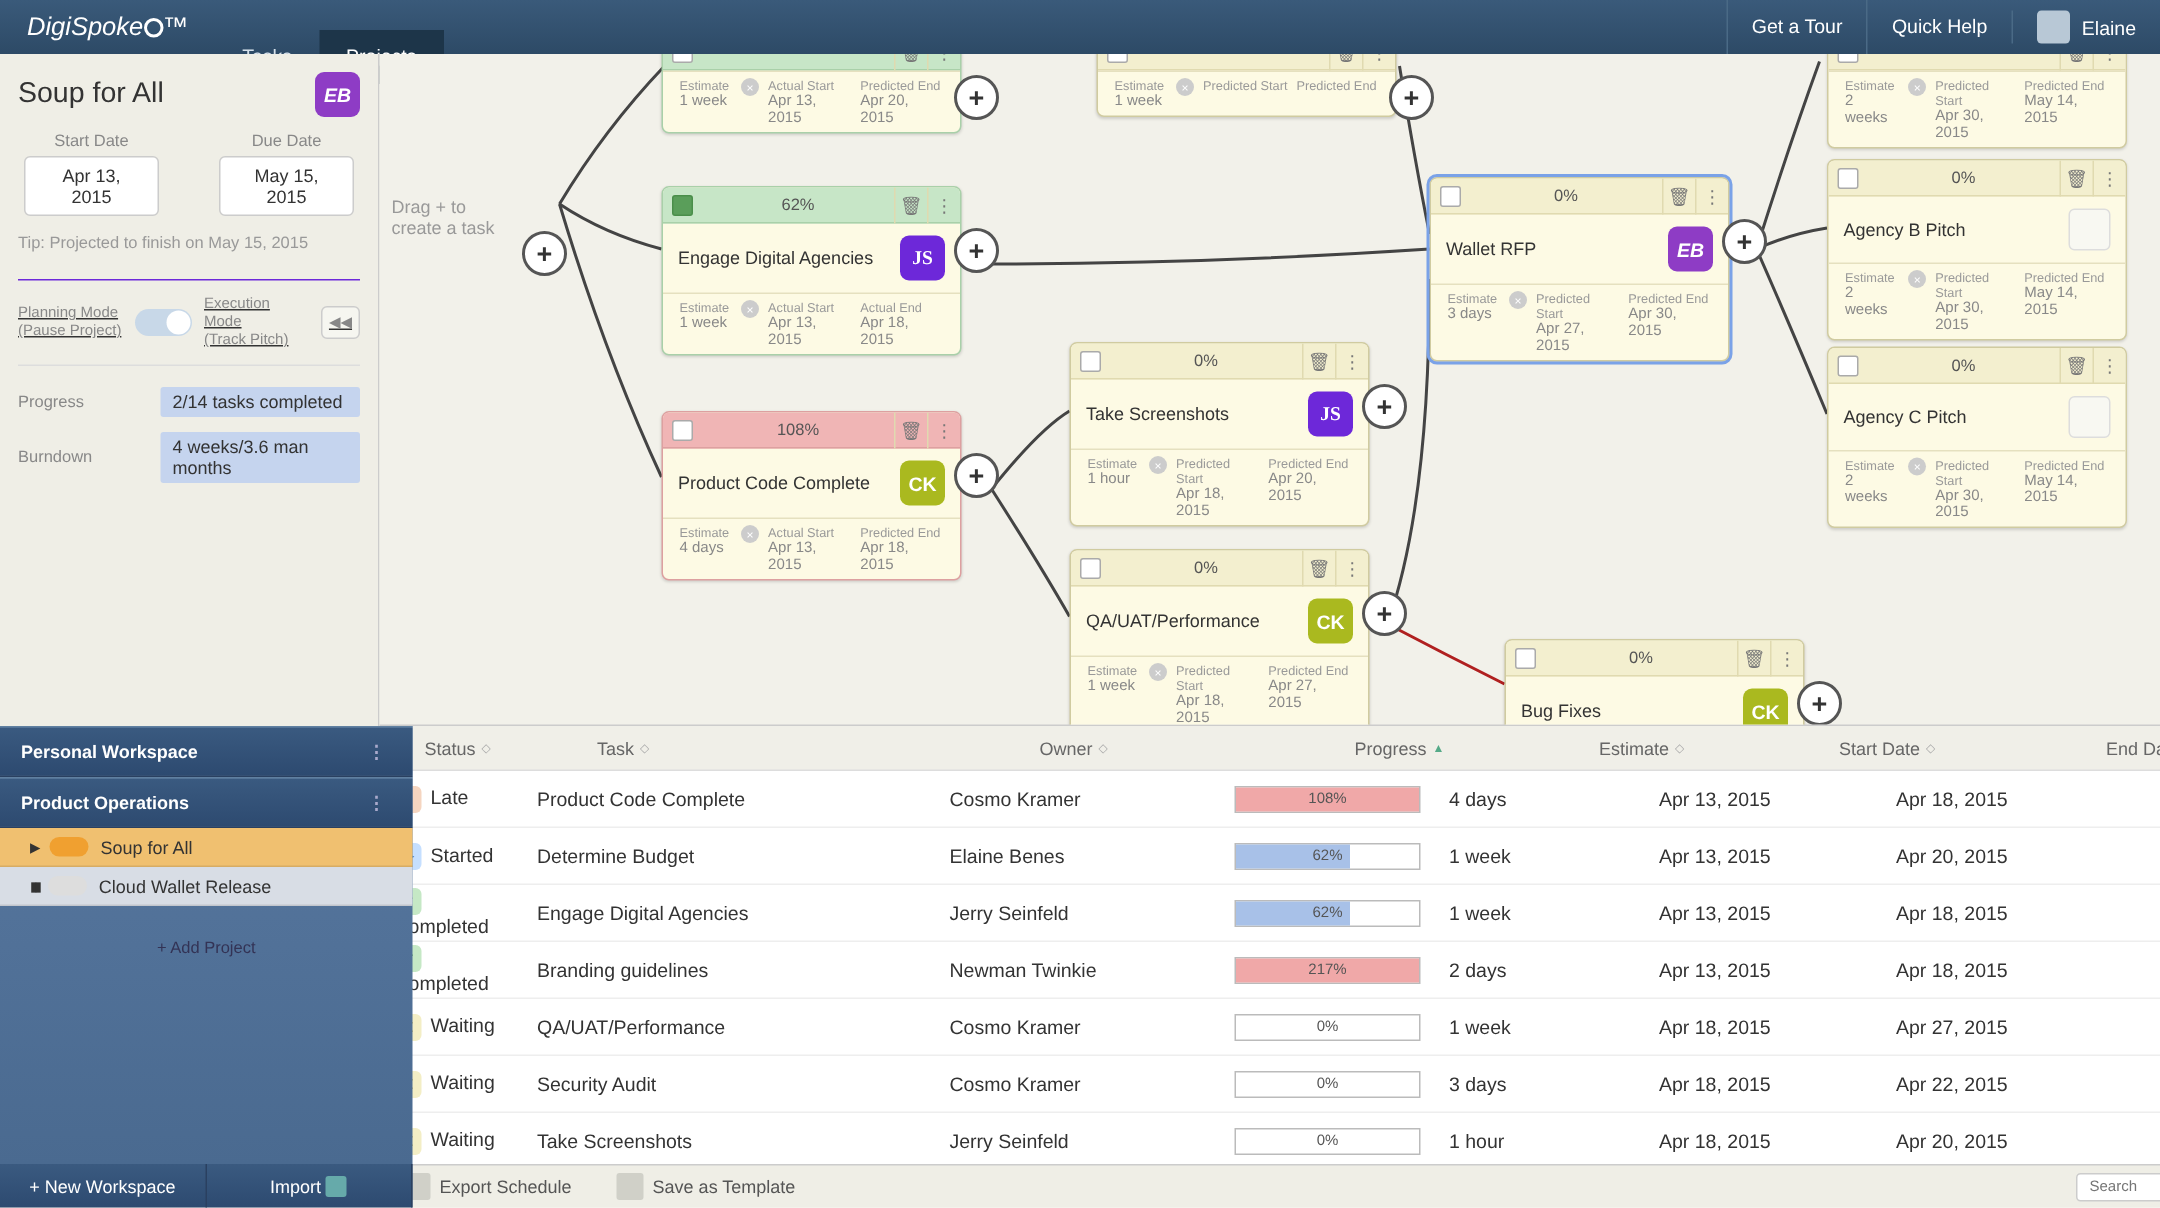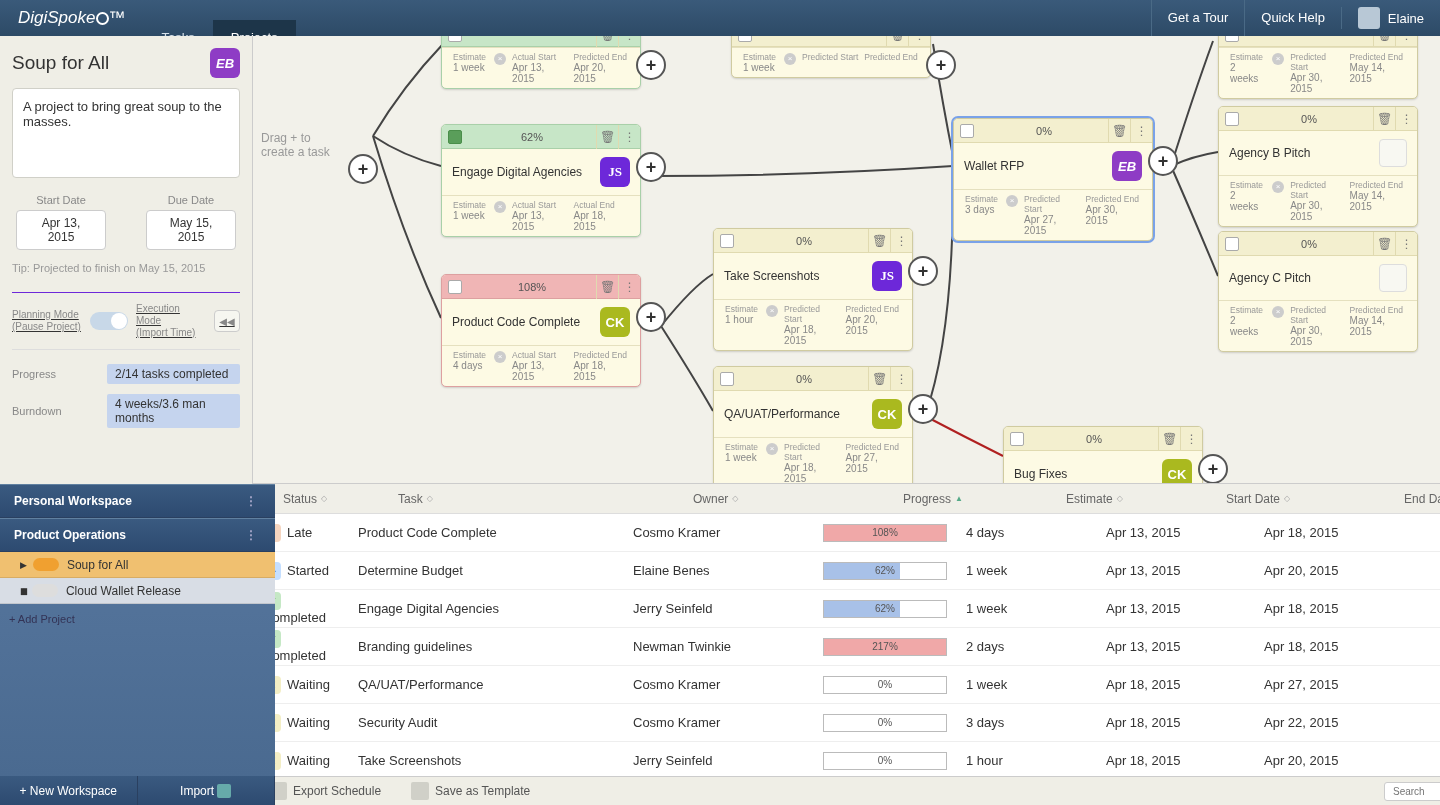--- a/index.html
+++ b/index.html
@@ -103,21 +103,21 @@
 
 
 .ws-tree { position: absolute; left: 0; bottom: 29px; width: 275px; top: 484px; background: linear-gradient(#5878a0, #4a6a90); }
 .ws-header { height: 34px; background: linear-gradient(#3a5a80, #2d4a70); color: #fff; font-size: 12px; font-weight: 600; display: flex; align-items: center; padding: 0 14px; border-bottom: 1px solid #2a4060; border-top: 1px solid #6080a0; }
 .ws-menu { margin-left: auto; width: 20px; text-align: center; color: #aac; cursor: pointer; }
 .proj-item { height: 26px; display: flex; align-items: center; padding: 0 10px 0 20px; font-size: 12px; color: #333; border-bottom: 1px solid rgba(0,0,0,.1); cursor: pointer; }
 .proj-item.active { background: #f0c070; }
 .proj-item .mini-toggle { width: 26px; height: 13px; background: #ddd; border-radius: 8px; margin-right: 8px; position: relative; }
 .proj-item.active .mini-toggle { background: #f0a030; }
 .proj-item .tri { margin-right: 6px; font-size: 9px; }
-.add-proj { text-align: left; font-size: 11px; color: #335; padding: 9px; cursor: pointer; }
+.add-proj { text-align: center; font-size: 11px; color: #335; padding: 22px; cursor: pointer; }
 
 
 .ws-bottom { position: absolute; left: 0; bottom: 0; width: 275px; height: 29px; background: linear-gradient(#3a5a80, #2d4a70); display: flex; }
 .ws-bottom-btn { flex: 1; color: #fff; font-size: 12px; display: flex; align-items: center; justify-content: center; cursor: pointer; border-right: 1px solid #2a4060; }
 .table-bottom { height: 29px; background: #efeee6; border-top: 1px solid #ccc; display: flex; align-items: center; padding: 0 8px; gap: 14px; }
 .tb-btn { display: flex; align-items: center; gap: 6px; font-size: 12px; color: #555; cursor: pointer; padding: 3px 8px; border: 1px solid #ccc; border-radius: 3px; background: #f8f8f2; }
 .tb-btn.noborder { border: none; background: none; }
 .tb-icon { width: 18px; height: 18px; background: #d0d0c8; border-radius: 2px; }
 .search-box { margin-left: auto; border: 1px solid #ccc; background: #fff; border-radius: 3px; padding: 3px 8px; font-size: 10px; color: #999; width: 160px; }
 </style>
@@ -139,40 +139,39 @@
 </div>
 
 <div class="main">
 
   <div class="leftcol">
     <div class="detail">
       <div class="proj-title-row">
         <div class="proj-title">Soup for All</div>
         <div class="badge badge-eb">EB</div>
       </div>
-      <div class="desc-box">A project to bring great soup to the masses.</div>
       <div class="date-row">
         <div class="date-col">
           <div class="date-label">Start Date</div>
           <div class="date-input">Apr 13, 2015</div>
         </div>
         <div class="date-col">
           <div class="date-label">Due Date</div>
           <div class="date-input">May 15, 2015</div>
         </div>
       </div>
       <div class="tip">Tip: Projected to finish on May 15, 2015</div>
       <div class="mode-row">
         <div class="mode-label" style="white-space:pre-line">Planning Mode
 (Pause Project)</div>
         <div class="toggle">
             <div class="toggle-knob"></div>
           </div>
         <div class="mode-label" style="white-space:pre-line">Execution Mode
-(Import Time)</div>
+(Track Pitch)</div>
         <button class="rewind-btn">◀◀</button>
       </div>
       <div class="stat-row">
         <div class="stat-label">Progress</div>
         <div class="stat-value">2/14 tasks completed</div>
       </div>
       <div class="stat-row">
         <div class="stat-label">Burndown</div>
         <div class="stat-value">4 weeks/3.6 man months</div>
       </div>

